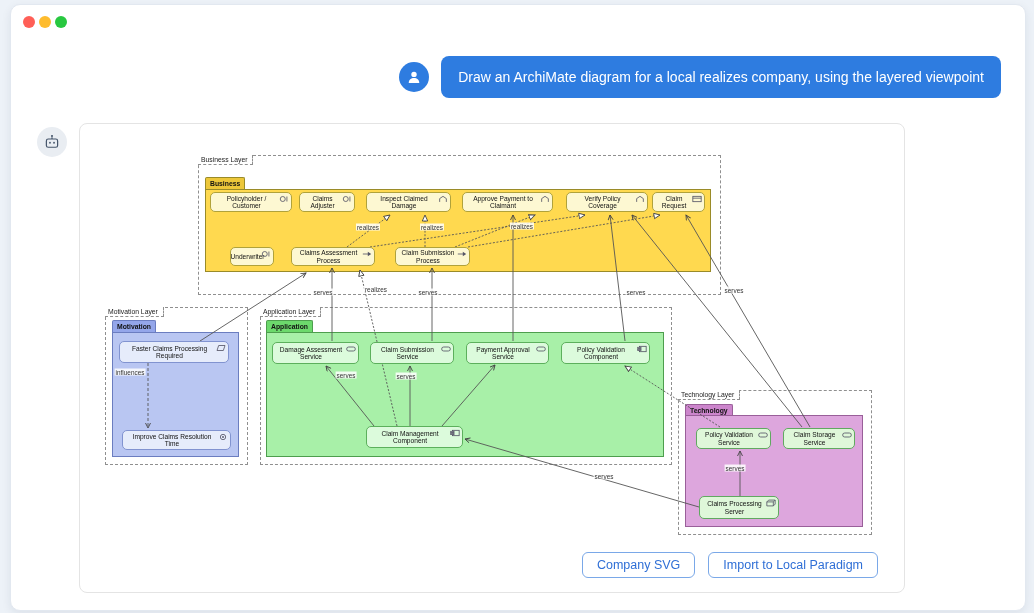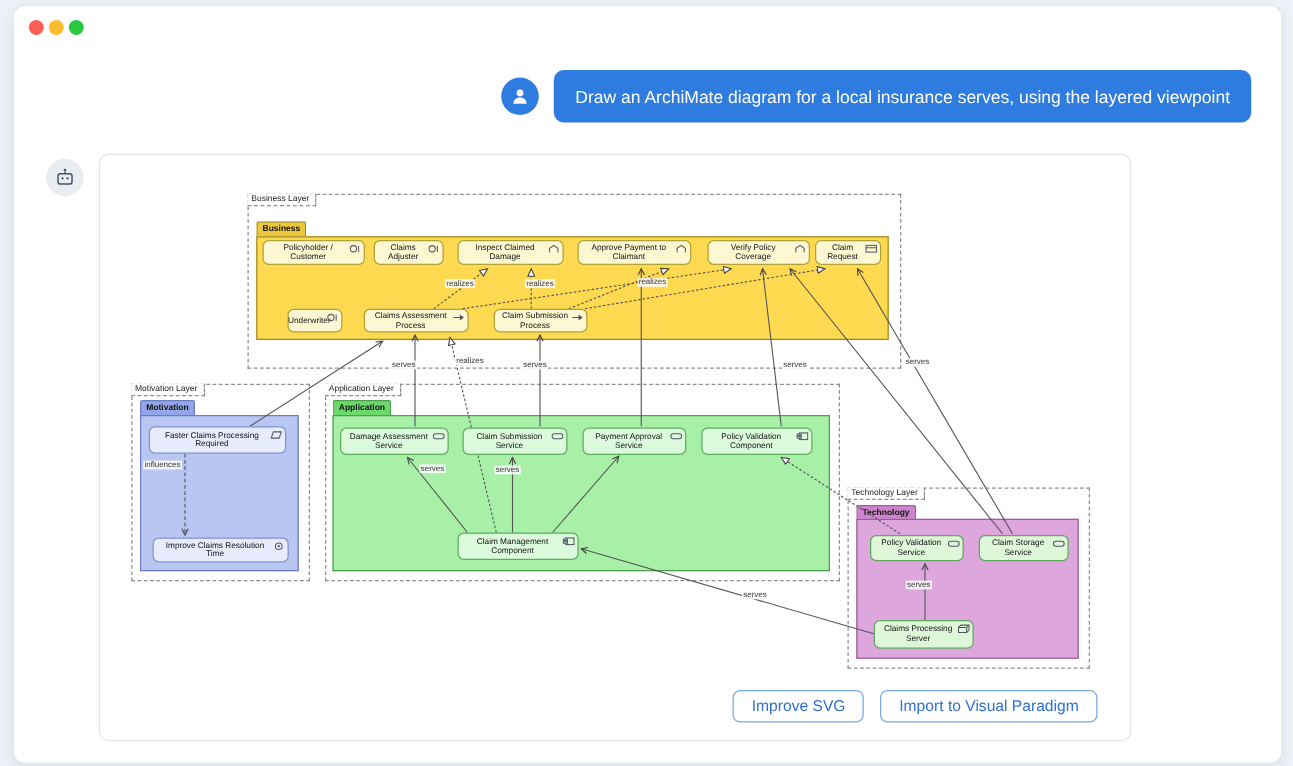--- a/index.html
+++ b/index.html
@@ -59,21 +59,21 @@
   <div class="tl yel"></div>
   <div class="tl grn"></div>
 
   <div class="chat-user">
     <div class="avatar">
       <svg width="18" height="18" viewBox="0 0 24 24">
         <circle cx="12" cy="8.5" r="3.6" fill="#fff"></circle>
         <path d="M5 20c0-4.2 3.1-6.6 7-6.6s7 2.4 7 6.6z" fill="#fff"></path>
       </svg>
     </div>
-    <div class="bubble">Draw an ArchiMate diagram for a local insurance serves, using the layered viewpoint</div>
+    <div class="bubble">Draw an ArchiMate diagram for a local realizes company, using the layered viewpoint</div>
   </div>
 
   <div class="bot-avatar">
     <svg width="18" height="18" viewBox="0 0 24 24" fill="none" stroke="#44546a" stroke-width="1.6">
       <circle cx="12" cy="4" r="1.4" fill="#44546a" stroke="none"></circle>
       <path d="M12 5.5V8"></path>
       <rect x="4.5" y="8" width="15" height="11" rx="2.5"></rect>
       <circle cx="9.3" cy="13" r="1.2" fill="#44546a" stroke="none"></circle>
       <circle cx="14.7" cy="13" r="1.2" fill="#44546a" stroke="none"></circle>
     </svg>
@@ -313,17 +313,17 @@
       <span>Claims Processing Server</span>
       <span class="nicon">
           <svg viewBox="0 0 12 9">
             <path d="M1 3.2L3.2 1H11v4.8L8.8 8H1z" fill="none" stroke="#556"></path>
             <path d="M1 3.2h7.8V8M8.8 3.2L11 1" fill="none" stroke="#556"></path>
           </svg>
         </span>
     </div>
 
     <div class="actions">
-      <button class="btn">Improve SVG</button>
-      <button class="btn">Import to Visual Paradigm</button>
+      <button class="btn">Company SVG</button>
+      <button class="btn">Import to Local Paradigm</button>
     </div>
   </div>
 </div>
 
 </body></html>

